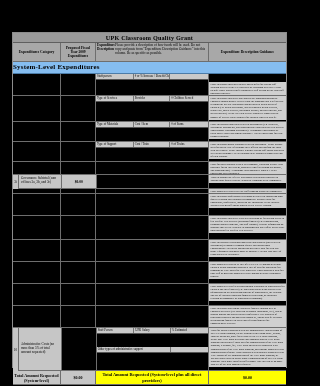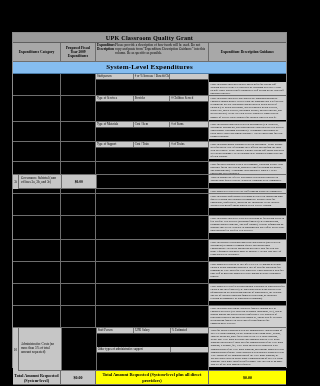--- a/index.html
+++ b/index.html
@@ -32,21 +32,21 @@
   
   .hdr{background:#a8a8a8;color:#000;font-weight:bold;font-size:3.6px;
        line-height:4.2px;text-align:center;padding:1px 1px;
        display:flex;align-items:center;justify-content:center;}
   .hdr.lead{font-weight:bold;font-size:3.4px;text-align:left;
             align-items:flex-start;justify-content:flex-start;line-height:3.9px;}
   .hdr.lead .norm{font-weight:normal;}
   .headrow{height:19px;}
 
   
-  .banner{background:#85bdf0;color:#000;text-align:center;font-weight:bold;
+  .banner{background:#85bdf0;color:#000;font-weight:bold;
           font-size:7px;line-height:11px;height:11px;
           border-bottom:1px solid #4c7ca8;letter-spacing:.2px;}
   .catbox{background:#c6c6c6;color:#000;font-size:3.3px;line-height:3.9px;
           padding:2px 2px;}
   .numcol{width:5px;background:#c6c6c6;color:#000;font-size:3.3px;
           text-align:center;border-right:1px solid #6e6e6e;
           display:flex;align-items:center;justify-content:center;}
   .amtbox{background:#c6c6c6;color:#000;font-size:3.6px;font-weight:bold;
           text-align:center;display:flex;align-items:center;
           justify-content:center;}

